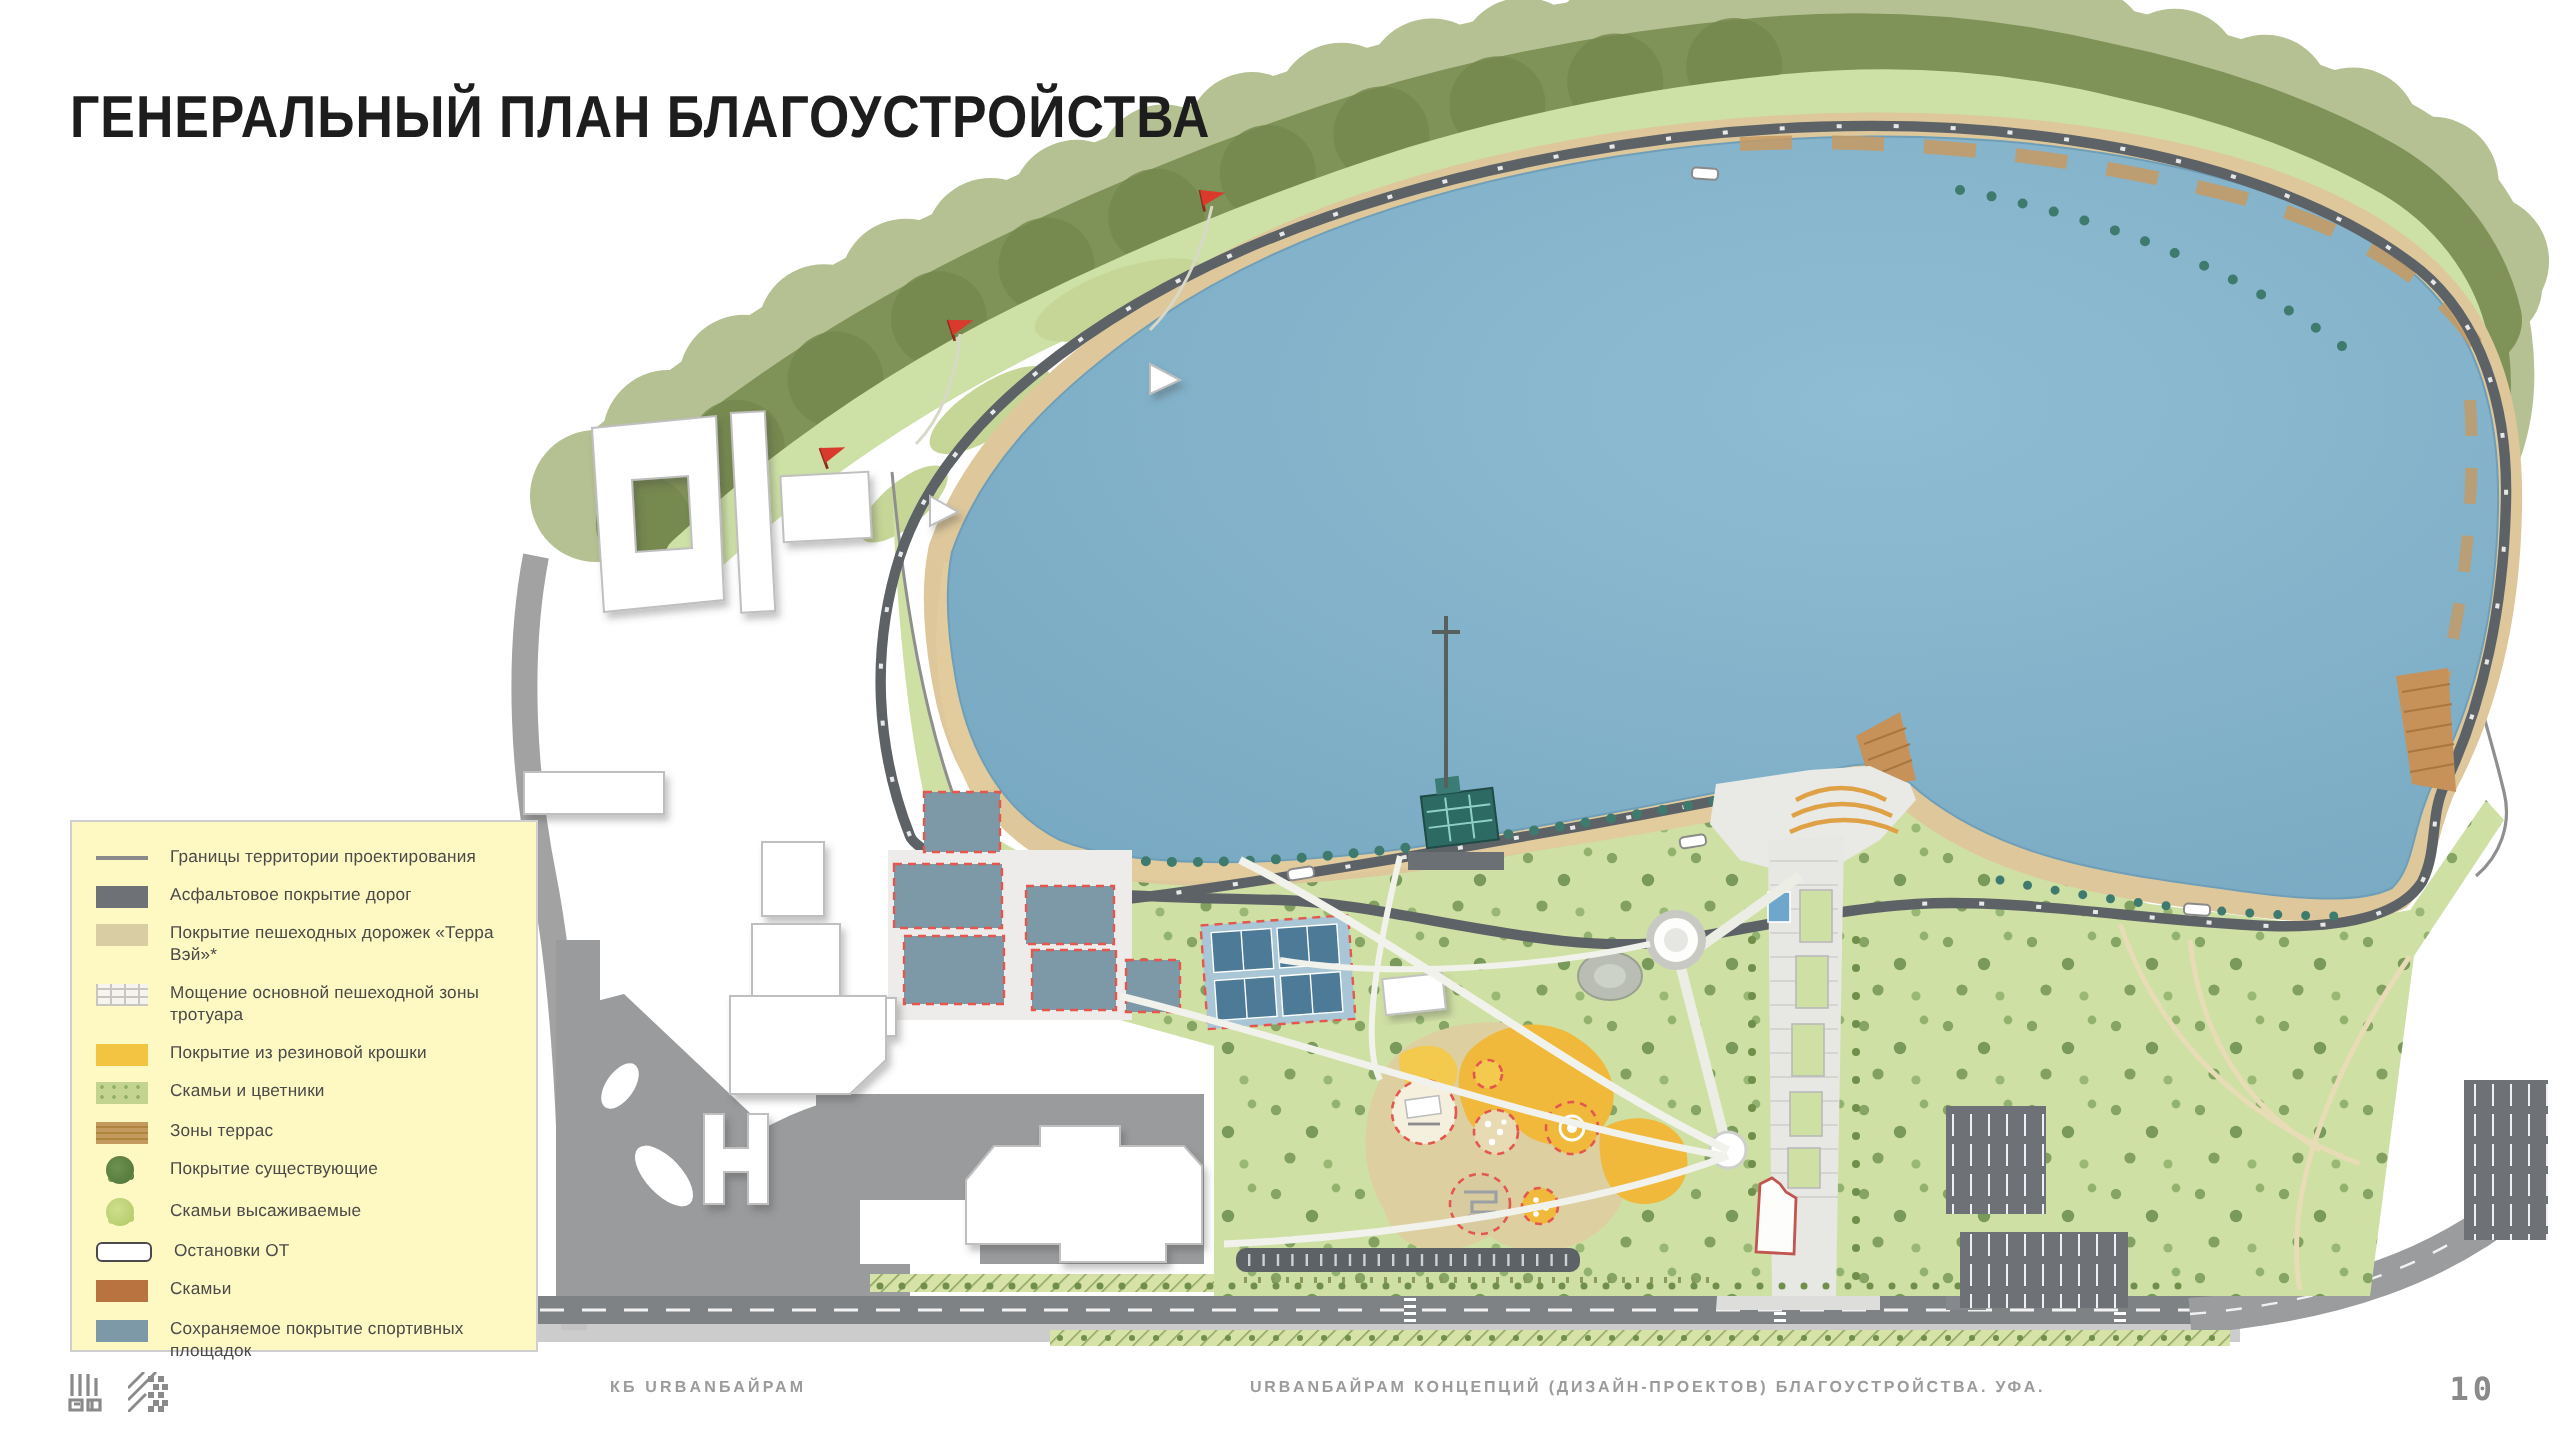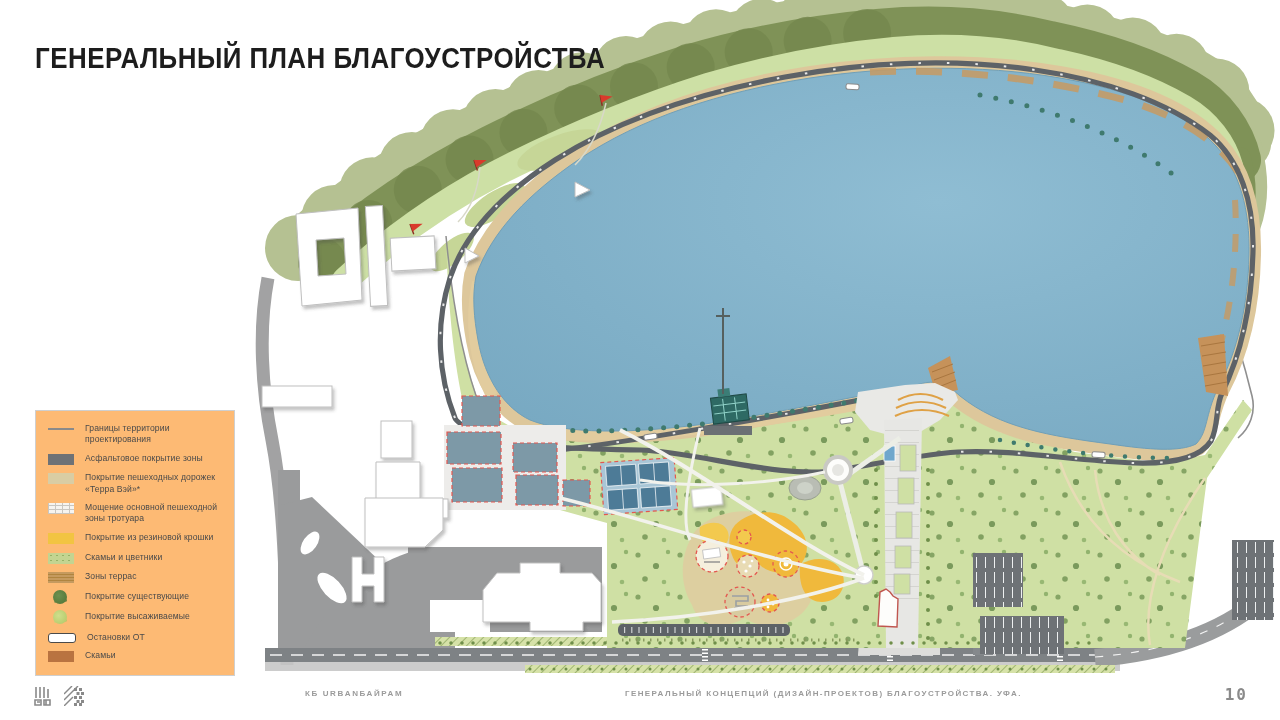--- a/index.html
+++ b/index.html
@@ -3,21 +3,21 @@
 <meta charset="utf-8">
 <style>
   html,body{margin:0;padding:0;background:#ffffff;}
   .slide{position:relative;width:1280px;height:720px;background:#ffffff;overflow:hidden;
          font-family:"Liberation Sans",sans-serif;}
   .map-wrap{position:absolute;inset:0;}
   .page-title{position:absolute;left:35px;top:24px;font-size:27px;font-weight:800;
               letter-spacing:.5px;color:#1d1d1d;transform:scale(.96,1.1);transform-origin:left top;
               white-space:nowrap;}
   
-  .legend{position:absolute;left:35px;top:410px;width:200px;height:266px;background:#fdba74;
+  .legend{position:absolute;left:35px;top:410px;width:234px;height:266px;background:#fef9c3;
           border:1px solid #cfcfcf;box-sizing:border-box;padding:12px 10px 8px 12px;}
   .lg-row{display:flex;align-items:flex-start;gap:11px;margin-bottom:7.5px;}
   .lg-label{font-size:8.6px;line-height:1.3;color:#4a4a4a;letter-spacing:.1px;}
   .sw{flex:0 0 26px;width:26px;height:11px;margin-top:1px;}
   .sw-line{height:2px;background:#8a8a8a;margin-top:5px;}
   .sw-asphalt{background:#6e7276;}
   .sw-paving{background:
       repeating-linear-gradient(90deg,#c9c6c0 0 1px,transparent 1px 7px),
       repeating-linear-gradient(0deg,#c9c6c0 0 1px,#f6f4f0 1px 4px);}
   .sw-terraway{background:#d9cda4;}
@@ -315,21 +315,21 @@
 
   <h1 class="page-title">ГЕНЕРАЛЬНЫЙ ПЛАН БЛАГОУСТРОЙСТВА</h1>
 
   <div class="legend">
     <div class="lg-row">
       <div class="sw sw-line"></div>
       <div class="lg-label">Границы территории проектирования</div>
     </div>
     <div class="lg-row">
       <div class="sw sw-asphalt"></div>
-      <div class="lg-label">Асфальтовое покрытие зоны</div>
+      <div class="lg-label">Асфальтовое покрытие дорог</div>
     </div>
     <div class="lg-row">
       <div class="sw sw-terraway"></div>
       <div class="lg-label">Покрытие пешеходных дорожек «Терра Вэй»*</div>
     </div>
     <div class="lg-row">
       <div class="sw sw-paving"></div>
       <div class="lg-label">Мощение основной пешеходной зоны тротуара</div>
     </div>
     <div class="lg-row">
@@ -347,29 +347,33 @@
     <div class="lg-row">
       <div class="sw sw-tree existing">
           <i></i>
         </div>
       <div class="lg-label">Покрытие существующие</div>
     </div>
     <div class="lg-row">
       <div class="sw sw-tree planted">
           <i></i>
         </div>
-      <div class="lg-label">Покрытие высаживаемые</div>
+      <div class="lg-label">Скамьи высаживаемые</div>
     </div>
     <div class="lg-row">
       <div class="sw sw-busstop"></div>
       <div class="lg-label">Остановки ОТ</div>
     </div>
     <div class="lg-row">
       <div class="sw sw-bench"></div>
       <div class="lg-label">Скамьи</div>
+    </div>
+    <div class="lg-row">
+      <div class="sw sw-court"></div>
+      <div class="lg-label">Сохраняемое покрытие спортивных площадок</div>
     </div>
   </div>
 
   <div class="footer">
     <div class="logos">
       <svg width="20" height="20" viewBox="0 0 20 20">
         <g stroke="#8a8a8a" stroke-width="1.6" fill="none">
           <path d="M 3,1 L 3,12 M 7,1 L 7,12 M 11,1 L 11,12 M 15,3 L 15,12"></path>
           <path d="M 2,14 h 6 v 5 h -6 Z M 11,14 h 6 v 5 h -6 Z"></path>
           <path d="M 13,14 L 13,19 M 4,16 h 3"></path>
@@ -390,17 +394,17 @@
           <rect x="10" y="10" width="3" height="3"></rect>
             <rect x="15" y="10" width="3" height="3"></rect>
           <rect x="12.5" y="14" width="3" height="3"></rect>
             <rect x="17" y="14" width="3" height="3"></rect>
           <rect x="10" y="17" width="3" height="3"></rect>
             <rect x="15" y="17" width="3" height="3"></rect>
         </g>
       </svg>
     </div>
     <div class="credit">КБ URBANБАЙРАМ</div>
-    <div class="presentation">ГЕНЕРАЛЬНЫЙ КОНЦЕПЦИЙ (ДИЗАЙН-ПРОЕКТОВ) БЛАГОУСТРОЙСТВА. УФА.</div>
+    <div class="presentation">URBANБАЙРАМ КОНЦЕПЦИЙ (ДИЗАЙН-ПРОЕКТОВ) БЛАГОУСТРОЙСТВА. УФА.</div>
     <div class="pagenum">10</div>
   </div>
 
 </div>
 
 </body></html>

